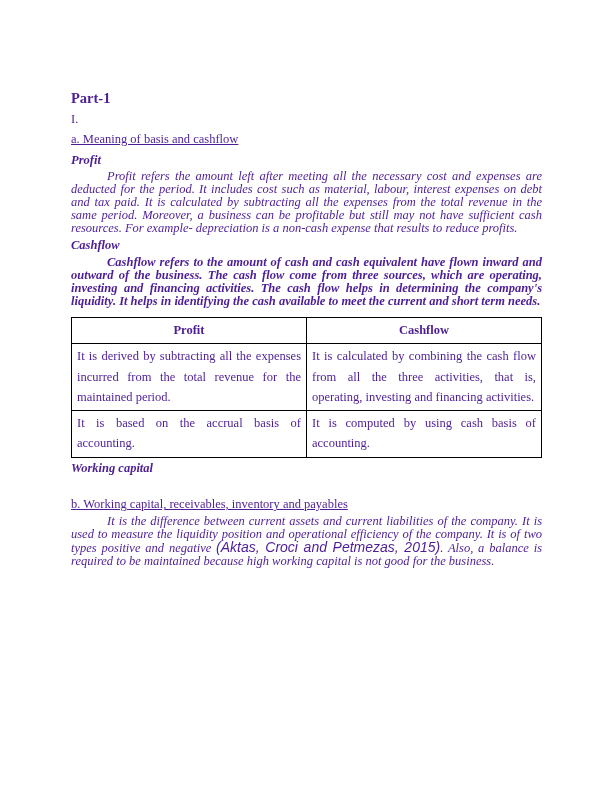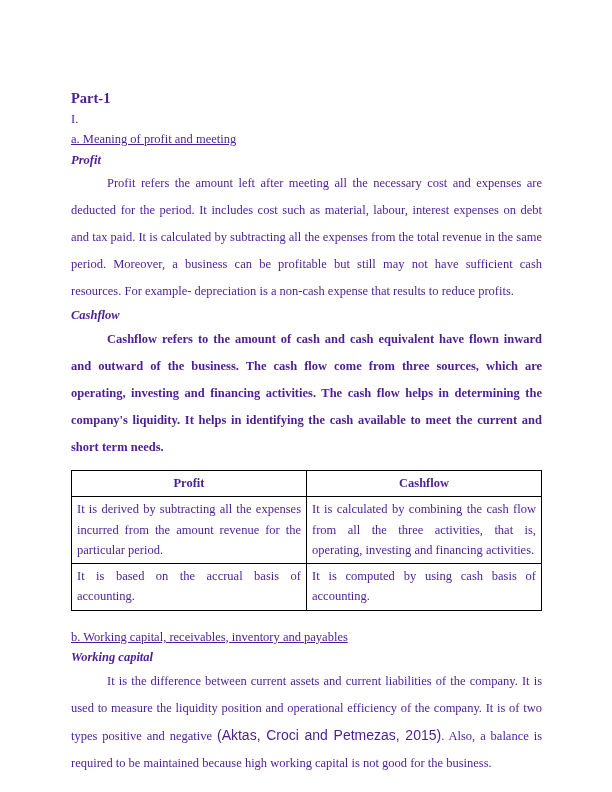--- a/index.html
+++ b/index.html
@@ -31,21 +31,22 @@
   .underline {
     text-decoration: underline;
   }
   .bold-italic {
     font-weight: bold;
     font-style: italic;
   }
   p.body-para {
     margin: 0;
     text-align: justify;
-    line-height: 27px;
+    line-height: 13px;
+    font-style: italic;
   }
   p.indent {
     text-indent: 36px;
   }
   p.bold {
     font-weight: bold;
   }
   table.cmp-table {
     width: 100%;
     border-collapse: collapse;
@@ -77,48 +78,48 @@
 </style>
 </head>
 <body>
 
 <div class="page">
 
   <h1 class="page-title">Part-1</h1>
 
   <div class="line">I.</div>
 
-  <div class="line underline">a. Meaning of profit and meeting</div>
+  <div class="line underline">a. Meaning of basis and cashflow</div>
 
   <div class="line bold-italic">Profit</div>
 
   <p class="body-para indent">Profit refers the amount left after meeting all the necessary cost and expenses are deducted for the period. It includes cost such as material, labour, interest expenses on debt and tax paid. It is calculated by subtracting all the expenses from the total revenue in the same period. Moreover, a business can be profitable but still may not have sufficient cash resources. For example- depreciation is a non-cash expense that results to reduce profits.</p>
 
   <div class="line bold-italic">Cashflow</div>
 
   <p class="body-para indent bold">Cashflow refers to the amount of cash and cash equivalent have flown inward and outward of the business. The cash flow come from three sources, which are operating, investing and financing activities. The cash flow helps in determining the company's liquidity. It helps in identifying the cash available to meet the current and short term needs.</p>
 
   <table class="cmp-table">
     <thead>
       <tr>
         <th>Profit</th>
         <th>Cashflow</th>
       </tr>
     </thead>
     <tbody>
       <tr>
-        <td>It is derived by subtracting all the expenses incurred from the amount revenue for the particular period.</td>
+        <td>It is derived by subtracting all the expenses incurred from the total revenue for the maintained period.</td>
         <td>It is calculated by combining the cash flow from all the three activities, that is, operating, investing and financing activities.</td>
       </tr>
       <tr>
         <td>It is based on the accrual basis of accounting.</td>
         <td>It is computed by using cash basis of accounting.</td>
       </tr>
     </tbody>
   </table>
 
+  <div class="line bold-italic">Working capital</div>
+
   <div class="line underline section-b-title">b. Working capital, receivables, inventory and payables</div>
-
-  <div class="line bold-italic">Working capital</div>
 
   <p class="body-para indent"><span>It is the difference between current assets and current liabilities of the company. It is used to measure the liquidity position and operational efficiency of the company. It is of two types positive and negative </span><span class="citation">(Aktas, Croci and Petmezas, 2015)</span><span>. Also, a balance is required to be maintained because high working capital is not good for the business.</span></p>
 
 </div>
 
 </body></html>

